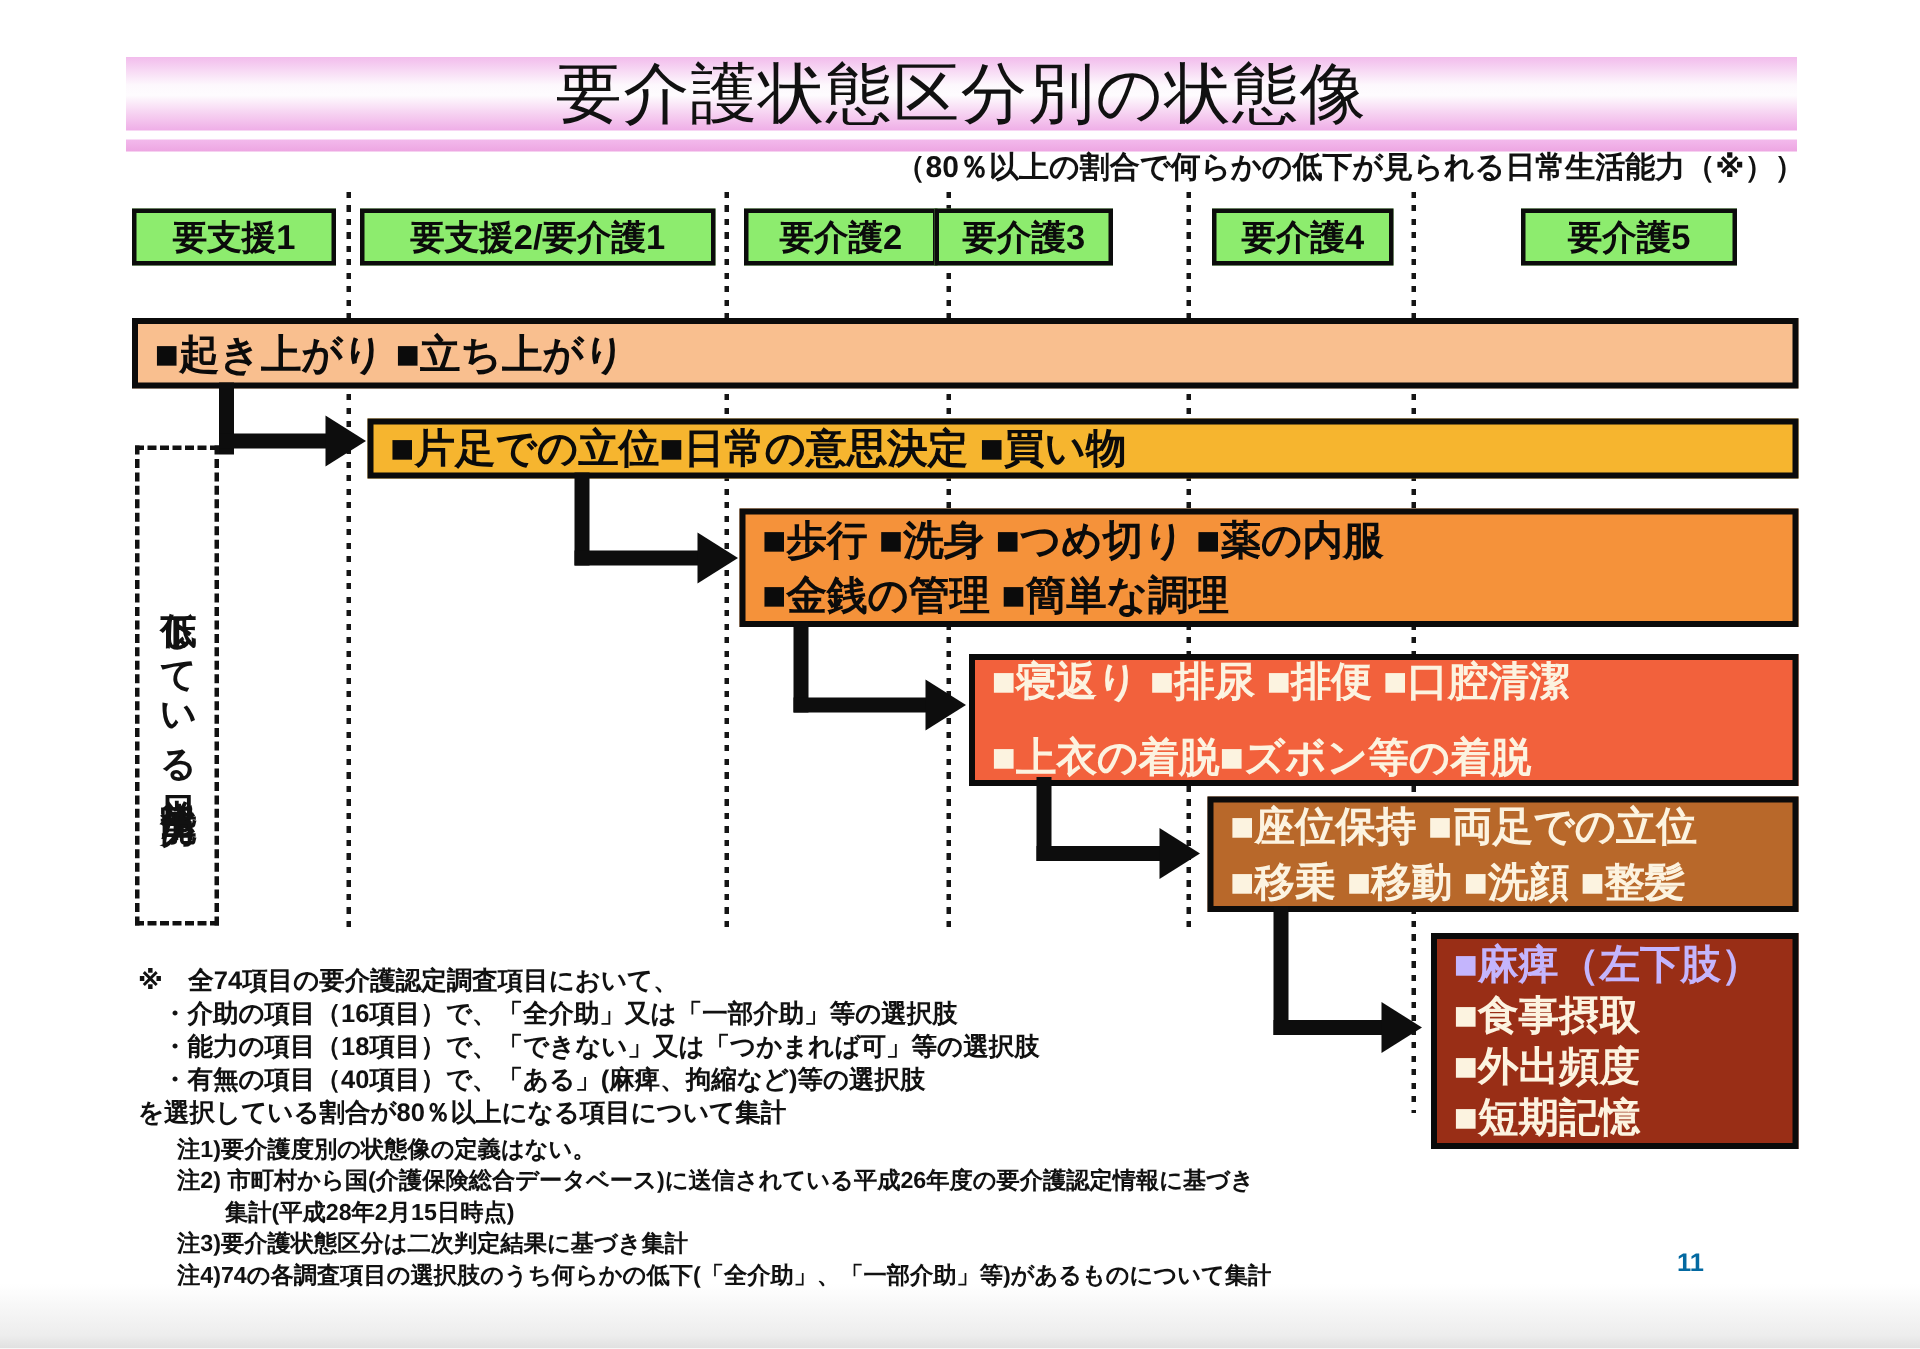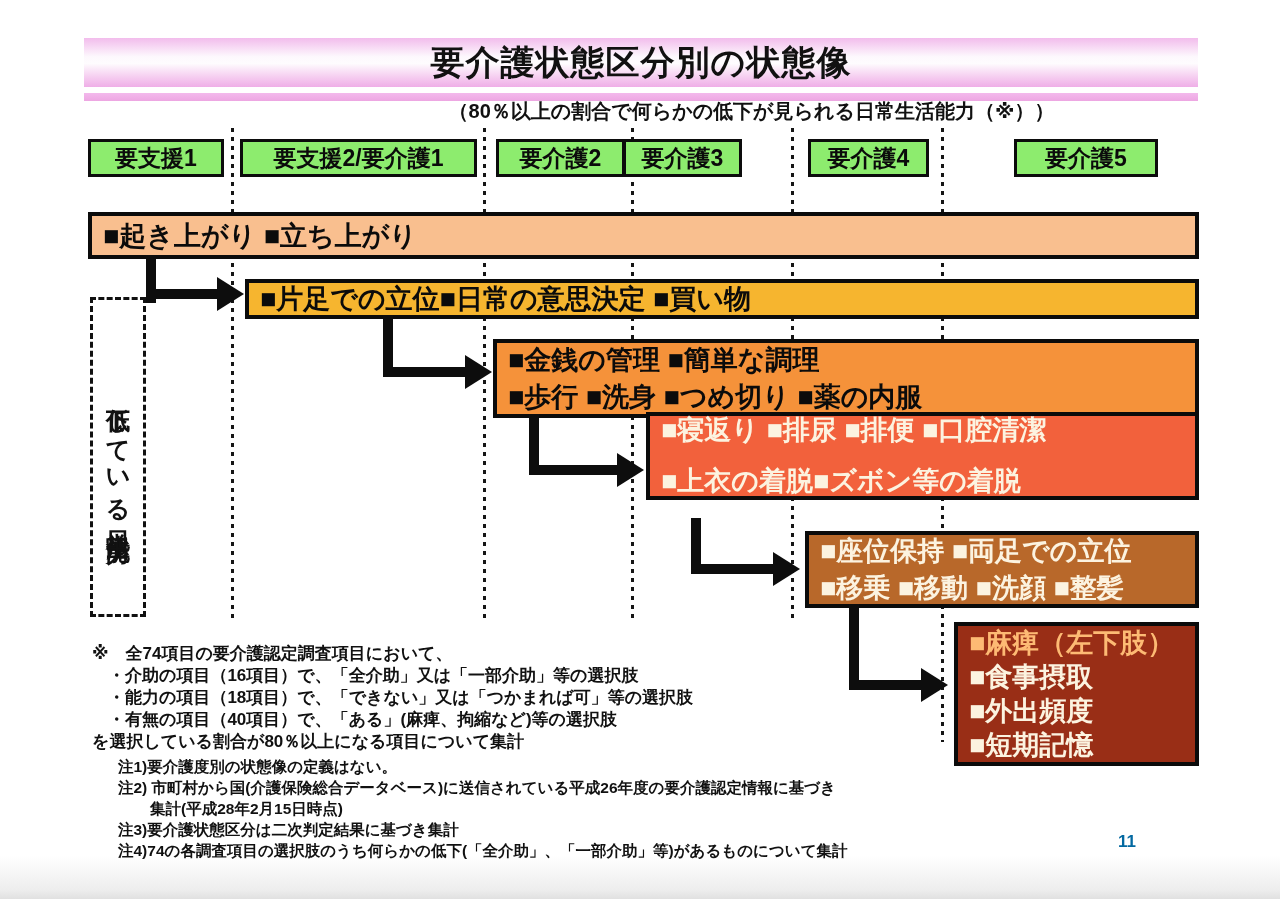--- a/index.html
+++ b/index.html
@@ -10,28 +10,28 @@
     -webkit-font-smoothing:antialiased;
   }
   .abs{position:absolute;box-sizing:border-box;}
 
   
   #title-banner{
     left:84px;top:38px;width:1114px;height:49px;
     background:linear-gradient(180deg,#f2bcec 0%,#fdf8fd 38%,#fefcfe 52%,#f6d0f1 78%,#efaee7 100%);
     display:flex;align-items:center;justify-content:center;
   }
-  #title-banner .t{font-size:34px;font-weight:bold;color:#111;letter-spacing:1px;}
+  #title-banner .t{font-size:44px;font-weight:normal;color:#111;letter-spacing:1px;}
   #title-strip{
     left:84px;top:93px;width:1114px;height:8px;
     background:linear-gradient(180deg,#f3b9ec 0%,#eda6e2 100%);
   }
   #subtitle{
     left:300px;top:98px;width:903px;height:26px;
-    text-align:center;font-size:20px;font-weight:bold;color:#111;
+    text-align:right;font-size:20px;font-weight:bold;color:#111;
   }
 
   
   .divider{
     width:3px;top:128px;
     background:repeating-linear-gradient(180deg,#151515 0 4px,transparent 4px 9px);
   }
   #div1{left:231px;height:492px;}
   #div2{left:483px;height:492px;}
   #div3{left:631px;height:492px;}
@@ -56,21 +56,21 @@
   .bar{
     border:4px solid #0b0b0b;
     display:flex;flex-direction:column;justify-content:center;
     padding-left:11px;white-space:nowrap;
   }
   .bar .ln{font-weight:bold;font-size:27px;line-height:37px;}
   #bar1{left:88px;top:212px;width:1111px;height:47px;}
   #bar2{left:245px;top:279px;width:954px;height:40px;}
   #bar2 .ln,#bar1 .ln{line-height:30px;}
   #bar3{left:493px;top:339px;width:706px;height:79px;}
-  #bar4{left:646px;top:412px;width:553px;height:88px;}
+  #bar4{left:646px;top:436px;width:553px;height:88px;}
   #bar5{left:805px;top:531px;width:394px;height:77px;}
   #bar6{left:954px;top:622px;width:245px;height:144px;}
   #bar6 .ln{line-height:34px;}
 
   
   .a-seg{position:absolute;background:#0d0d0d;}
   .a-head{
     position:absolute;width:0;height:0;
     border-top:17px solid transparent;border-bottom:17px solid transparent;
     border-left:27px solid #0d0d0d;
@@ -148,36 +148,36 @@
 
 <div class="abs bar" id="bar1" style="background-color: rgb(249, 191, 143);">
   <div class="ln" style="color: rgb(11, 11, 11);">■起き上がり ■立ち上がり</div>
 </div>
 
 <div class="abs bar" id="bar2" style="background-color: rgb(246, 181, 47);">
   <div class="ln" style="color: rgb(11, 11, 11);">■片足での立位■日常の意思決定 ■買い物</div>
 </div>
 
 <div class="abs bar" id="bar3" style="background-color: rgb(245, 146, 58);">
+  <div class="ln" style="color: rgb(11, 11, 11);">■歩行 ■洗身 ■つめ切り ■薬の内服</div>
   <div class="ln" style="color: rgb(11, 11, 11);">■金銭の管理 ■簡単な調理</div>
-  <div class="ln" style="color: rgb(11, 11, 11);">■歩行 ■洗身 ■つめ切り ■薬の内服</div>
 </div>
 
 <div class="abs bar" id="bar4" style="background-color: rgb(242, 97, 60);">
   <div class="ln" style="color: rgb(252, 243, 224);">■寝返り ■排尿 ■排便 ■口腔清潔</div>
   <div class="ln" style="color: rgb(252, 243, 224); margin-top: 14px;">■上衣の着脱■ズボン等の着脱</div>
 </div>
 
 <div class="abs bar" id="bar5" style="background-color: rgb(184, 104, 42);">
   <div class="ln" style="color: rgb(252, 243, 224);">■座位保持 ■両足での立位</div>
   <div class="ln" style="color: rgb(252, 243, 224);">■移乗 ■移動 ■洗顔 ■整髪</div>
 </div>
 
 <div class="abs bar" id="bar6" style="background-color: rgb(153, 46, 22);">
-  <div class="ln" style="color: #fdba74;">■麻痺（左下肢）</div>
+  <div class="ln" style="color: #c4b5fd;">■麻痺（左下肢）</div>
   <div class="ln" style="color: rgb(252, 243, 224);">■食事摂取</div>
   <div class="ln" style="color: rgb(252, 243, 224);">■外出頻度</div>
   <div class="ln" style="color: rgb(252, 243, 224);">■短期記憶</div>
 </div>
 
 <div>
   <div class="a-seg" id="a1v"></div>
   <div class="a-seg" id="a1h"></div>
   <div class="a-head" id="a1t"></div>
 </div>

